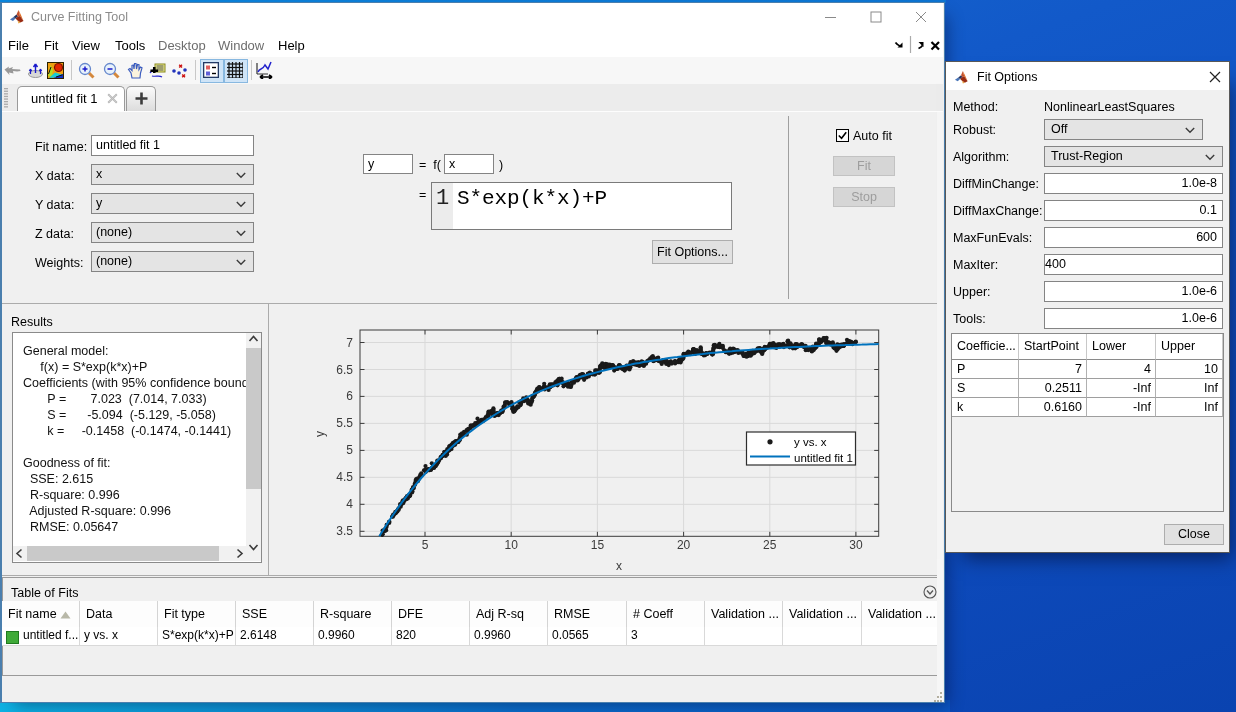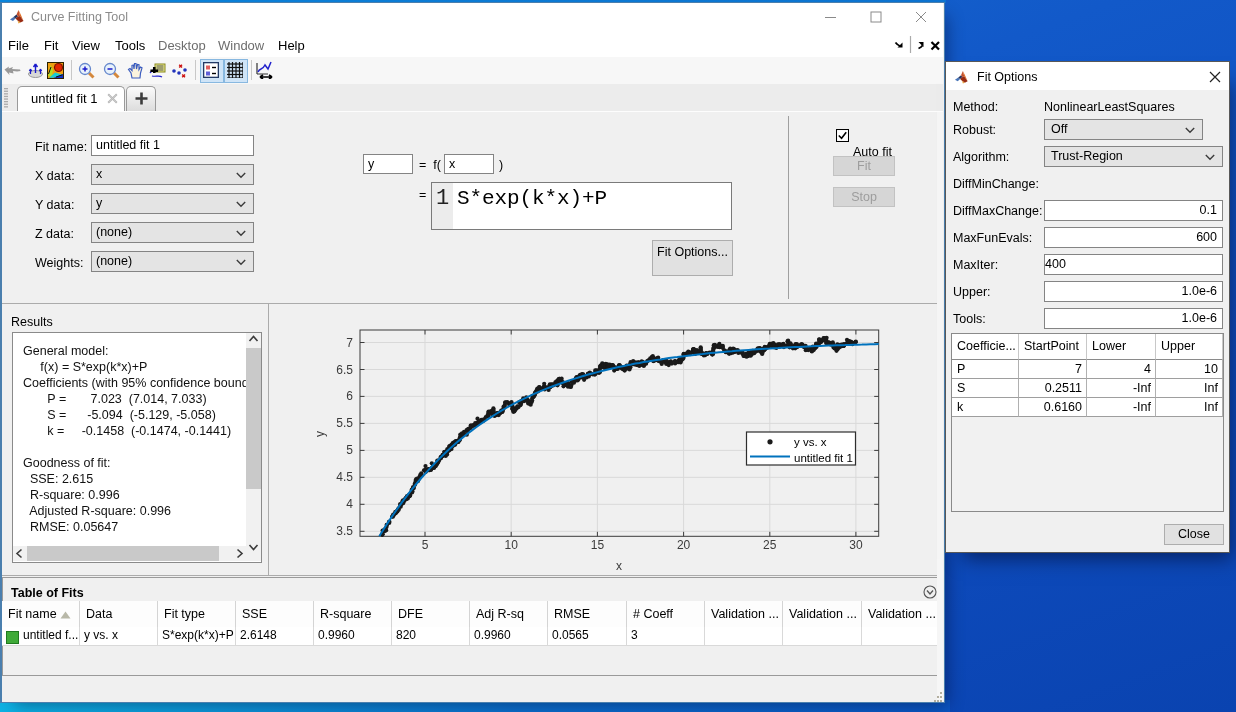--- a/index.html
+++ b/index.html
@@ -168,27 +168,27 @@
       </svg></div>
 <div style="position:absolute;left:363px;top:154px;width:50px;height:20px;background:#fff;border:1px solid #848484;box-sizing:border-box;font-size:12.5px;line-height:18px;padding-left:4px;text-align:left;color:#000">y</div>
 <div style="position:absolute;left:419px;top:158px;font-size:12.5px;color:#000;white-space:nowrap;">=&nbsp; f(</div>
 <div style="position:absolute;left:444px;top:154px;width:50px;height:20px;background:#fff;border:1px solid #848484;box-sizing:border-box;font-size:12.5px;line-height:18px;padding-left:4px;text-align:left;color:#000">x</div>
 <div style="position:absolute;left:499px;top:158px;font-size:12.5px;color:#000;white-space:nowrap;">)</div>
 <div style="position:absolute;left:419px;top:188px;font-size:12.5px;color:#000;white-space:nowrap;">=</div>
 <div style="position:absolute;left:431px;top:182px;width:301px;height:48px;background:#fff;border:1px solid #7a7a7a;box-sizing:border-box">
 <div style="position:absolute;left:0;top:0;width:21px;height:46px;background:#ececec;color:#222;font-family:'Liberation Mono',monospace;font-size:22px;text-align:center;line-height:31px">1</div>
 <div style="position:absolute;left:25px;top:0px;font-family:'Liberation Mono',monospace;font-size:21px;letter-spacing:-0.1px;color:#000;line-height:31px">S*exp(k*x)+P</div>
 </div>
-<div style="position:absolute;left:652px;top:240px;width:81px;height:36px;background:#e1e1e1;border:1px solid #adadad;box-sizing:border-box;font-size:12.5px;text-align:center;line-height:22px;color:#000">Fit Options...</div>
+<div style="position:absolute;left:652px;top:240px;width:81px;height:24px;background:#e1e1e1;border:1px solid #adadad;box-sizing:border-box;font-size:12.5px;text-align:center;line-height:22px;color:#000">Fit Options...</div>
 <div style="position:absolute;left:788px;top:116px;width:1px;height:183px;background:#9f9f9f"></div>
 <svg width="13" height="13" viewBox="0 0 14 14" style="position:absolute;left:836px;top:129px">
 <rect x="0.5" y="0.5" width="13" height="13" fill="#fff" stroke="#000" stroke-width="1.2"></rect>
 <path d="M3 7 L6 10 L11 3.5" stroke="#000" stroke-width="1.7" fill="none"></path>
     </svg>
-<div style="position:absolute;left:853px;top:129px;font-size:12.5px;color:#000;white-space:nowrap;margin-top:16px;">Auto fit</div>
+<div style="position:absolute;left:853px;top:129px;font-size:12.5px;color:#000;white-space:nowrap;">Auto fit</div>
 <div style="position:absolute;left:833px;top:156px;width:62px;height:20px;background:#d6d6d6;border:1px solid #c2c2c2;box-sizing:border-box;font-size:12.5px;text-align:center;line-height:18px;color:#9d9d9d">Fit</div>
 <div style="position:absolute;left:833px;top:187px;width:62px;height:20px;background:#d6d6d6;border:1px solid #c2c2c2;box-sizing:border-box;font-size:12.5px;text-align:center;line-height:18px;color:#9d9d9d">Stop</div>
 <div style="position:absolute;left:2px;top:303px;width:941px;height:1px;background:#ababab"></div>
 <div style="position:absolute;left:268px;top:304px;width:1px;height:271px;background:#ababab"></div>
 <div style="position:absolute;left:11px;top:315px;font-size:12.5px;color:#000;white-space:nowrap;">Results</div>
 <div style="position:absolute;left:12px;top:332px;width:250px;height:231px;background:#fff;border:1px solid #8a8a8a;box-sizing:border-box;overflow:hidden">
 <div style="position:absolute;left:10px;top:10px;font-size:12.5px;color:#111;line-height:16px;white-space:pre">General model:
      f(x) = S*exp(k*x)+P
 Coefficients (with 95% confidence bounds
        P =       7.023  (7.014, 7.033)
@@ -1265,21 +1265,21 @@
 <rect x="746.5" y="432" width="109" height="33" fill="#fff" stroke="#2e2e2e" stroke-width="1.2"></rect>
 <circle cx="770" cy="441.8" r="2.6" fill="#1a1a1a"></circle>
 <line x1="750" y1="456.5" x2="790" y2="456.5" stroke="#0072bd" stroke-width="2.1"></line>
 <g font-family="Liberation Sans, sans-serif" font-size="11.5" fill="#000">
 <text x="794" y="445.5">y vs. x</text>
         <text x="794" y="461.5">untitled fit 1</text>
       </g>
 </svg>
 <div style="position:absolute;left:2px;top:575px;width:941px;height:1px;background:#ababab"></div>
 <div style="position:absolute;left:2px;top:577px;width:940px;height:99px;background:#f0f0f0;border:1px solid #9a9a9a;box-sizing:border-box"></div>
-<div style="position:absolute;left:11px;top:586px;font-size:12.5px;color:#000;white-space:nowrap;font-weight:bold;">Table of Fits</div>
+<div style="position:absolute;left:11px;top:586px;font-size:12.5px;color:#000;white-space:nowrap;">Table of Fits</div>
 <svg width="14" height="14" viewBox="0 0 14 14" style="position:absolute;left:923px;top:585px">
 <circle cx="7" cy="7" r="6" fill="none" stroke="#555" stroke-width="1.1"></circle>
 <path d="M4 5.5 L7 9 L10 5.5" fill="none" stroke="#555" stroke-width="1.3"></path>
     </svg>
 <div style="position:absolute;left:2px;top:601px;width:937px;height:26px;background:#fdfdfd;border-bottom:1px solid #c8c8c8">
       <div style="position:absolute;left:0px;top:0;width:78px;height:26px;border-right:1px solid #d4d4d4;box-sizing:border-box;font-size:12.5px;line-height:26px;padding-left:6px;color:#000">Fit name</div>
       <div style="position:absolute;left:78px;top:0;width:78px;height:26px;border-right:1px solid #d4d4d4;box-sizing:border-box;font-size:12.5px;line-height:26px;padding-left:6px;color:#000">Data</div>
       <div style="position:absolute;left:156px;top:0;width:78px;height:26px;border-right:1px solid #d4d4d4;box-sizing:border-box;font-size:12.5px;line-height:26px;padding-left:6px;color:#000">Fit type</div>
       <div style="position:absolute;left:234px;top:0;width:78px;height:26px;border-right:1px solid #d4d4d4;box-sizing:border-box;font-size:12.5px;line-height:26px;padding-left:6px;color:#000">SSE</div>
       <div style="position:absolute;left:312px;top:0;width:78px;height:26px;border-right:1px solid #d4d4d4;box-sizing:border-box;font-size:12.5px;line-height:26px;padding-left:6px;color:#000">R-square</div>
@@ -1339,20 +1339,21 @@
 <div style="position:absolute;left:98px;top:38px;font-size:12.5px;color:#000">NonlinearLeastSquares</div>
 <div style="position:absolute;left:7px;top:61px;font-size:12.5px;color:#000">Robust:</div>
 <div style="position:absolute;left:98px;top:57px;width:159px;height:21px;background:#e4e4e4;border:1px solid #848484;box-sizing:border-box;font-size:12.5px;line-height:19px;padding-left:6px">Off<svg width="12" height="8" style="position:absolute;right:6px;top:6px" viewBox="0 0 12 8">
           <path d="M1.8 2 L6 6.2 L10.2 2" fill="none" stroke="#3b3b3b" stroke-width="1.4"></path>
         </svg></div>
 <div style="position:absolute;left:7px;top:88px;font-size:12.5px;color:#000">Algorithm:</div>
 <div style="position:absolute;left:98px;top:84px;width:179px;height:21px;background:#e4e4e4;border:1px solid #848484;box-sizing:border-box;font-size:12.5px;line-height:19px;padding-left:6px">Trust-Region<svg width="12" height="8" style="position:absolute;right:6px;top:6px" viewBox="0 0 12 8">
           <path d="M1.8 2 L6 6.2 L10.2 2" fill="none" stroke="#3b3b3b" stroke-width="1.4"></path>
         </svg></div>
 <div style="position:absolute;left:7px;top:115px;font-size:12.5px;color:#000">DiffMinChange:</div>
+<div style="position:absolute;left:98px;top:111px;width:179px;height:21px;background:#fff;border:1px solid #848484;box-sizing:border-box;font-size:12.5px;line-height:19px;text-align:right;padding-right:5px">1.0e-8</div>
 <div style="position:absolute;left:7px;top:142px;font-size:12.5px;color:#000">DiffMaxChange:</div>
 <div style="position:absolute;left:98px;top:138px;width:179px;height:21px;background:#fff;border:1px solid #848484;box-sizing:border-box;font-size:12.5px;line-height:19px;text-align:right;padding-right:5px">0.1</div>
 <div style="position:absolute;left:7px;top:169px;font-size:12.5px;color:#000">MaxFunEvals:</div>
 <div style="position:absolute;left:98px;top:165px;width:179px;height:21px;background:#fff;border:1px solid #848484;box-sizing:border-box;font-size:12.5px;line-height:19px;text-align:right;padding-right:5px">600</div>
 <div style="position:absolute;left:7px;top:196px;font-size:12.5px;color:#000">MaxIter:</div>
 <div style="position:absolute;left:98px;top:192px;width:179px;height:21px;background:#fff;border:1px solid #848484;box-sizing:border-box;font-size:12.5px;line-height:19px;padding-right:5px">400</div>
 <div style="position:absolute;left:7px;top:223px;font-size:12.5px;color:#000">Upper:</div>
 <div style="position:absolute;left:98px;top:219px;width:179px;height:21px;background:#fff;border:1px solid #848484;box-sizing:border-box;font-size:12.5px;line-height:19px;text-align:right;padding-right:5px">1.0e-6</div>
 <div style="position:absolute;left:7px;top:250px;font-size:12.5px;color:#000">Tools:</div>
 <div style="position:absolute;left:98px;top:246px;width:179px;height:21px;background:#fff;border:1px solid #848484;box-sizing:border-box;font-size:12.5px;line-height:19px;text-align:right;padding-right:5px">1.0e-6</div>

